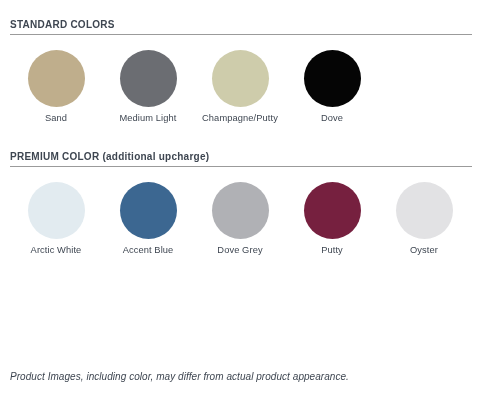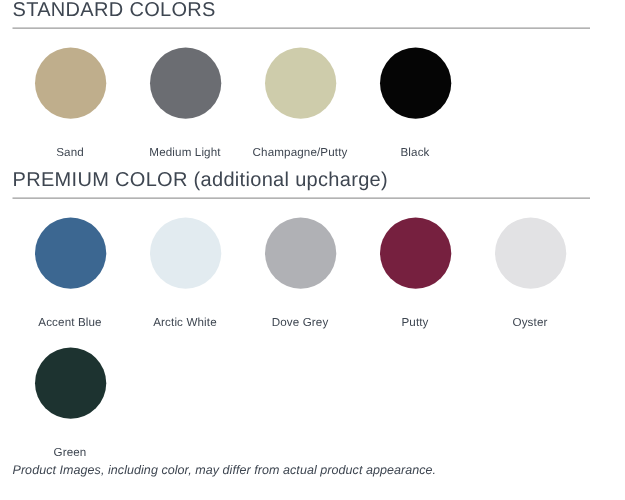--- a/index.html
+++ b/index.html
@@ -17,26 +17,27 @@
   .page {
     position: relative;
     width: 500px;
     height: 400px;
     box-sizing: border-box;
     padding: 0 10px;
   }
 
   
   .section-header {
-    font-size: 16px;
+    font-size: 10px;
     letter-spacing: 0.25px;
     color: #3e4651;
-    padding-top: 0;
+    padding-top: 19px;
     padding-bottom: 4px;
     white-space: nowrap;
+    font-weight: bold;
   }
   .divider {
     height: 1px;
     background: #9b9b9b;
     width: 462px;
     margin: 0 0 0 0;
   }
 
   
   .swatch-row {
@@ -50,21 +51,21 @@
     flex-direction: column;
     align-items: center;
     margin-top: 15px;
   }
   .swatch-dot {
     width: 57px;
     height: 57px;
     border-radius: 50%;
   }
   .swatch-label {
-    margin-top: 22px;
+    margin-top: 6px;
     font-size: 9.3px;
     color: #3e4651;
     text-align: center;
     white-space: nowrap;
     letter-spacing: 0.1px;
   }
 
   .section.premium {
     margin-top: 9px;
   }
@@ -102,59 +103,55 @@
       </div>
 
 
       <div class="swatch">
         <div class="swatch-dot" style="background:#ceccab"></div>
         <div class="swatch-label">Champagne/Putty</div>
       </div>
 
       <div class="swatch">
         <div class="swatch-dot" style="background:#050505"></div>
-        <div class="swatch-label">Black</div>
+        <div class="swatch-label">Dove</div>
       </div>
 
     </div>
   </div>
 
   <div class="section premium">
     <div class="section-header">PREMIUM COLOR (additional upcharge)</div>
     <div class="divider"></div>
     <div class="swatch-row">
 
       <div class="swatch">
-        <div class="swatch-dot" style="background:#3c6791"></div>
-        <div class="swatch-label">Accent Blue</div>
+        <div class="swatch-dot" style="background:#e2ebf0"></div>
+        <div class="swatch-label">Arctic White</div>
       </div>
 
       <div class="swatch">
-        <div class="swatch-dot" style="background:#e2ebf0"></div>
-        <div class="swatch-label">Arctic White</div>
+        <div class="swatch-dot" style="background:#3c6791"></div>
+        <div class="swatch-label">Accent Blue</div>
       </div>
 
       <div class="swatch">
         <div class="swatch-dot" style="background:#b0b1b5"></div>
         <div class="swatch-label">Dove Grey</div>
       </div>
 
       <div class="swatch">
         <div class="swatch-dot" style="background:#76203f"></div>
         <div class="swatch-label">Putty</div>
       </div>
 
       <div class="swatch">
         <div class="swatch-dot" style="background:#e2e2e4"></div>
         <div class="swatch-label">Oyster</div>
       </div>
 
-      <div class="swatch">
-        <div class="swatch-dot" style="background:#1d3330"></div>
-        <div class="swatch-label">Green</div>
-      </div>
 
     </div>
   </div>
 
   <div class="footnote">Product Images, including color, may differ from actual product appearance.</div>
 
 </div>
 
 </body></html>

